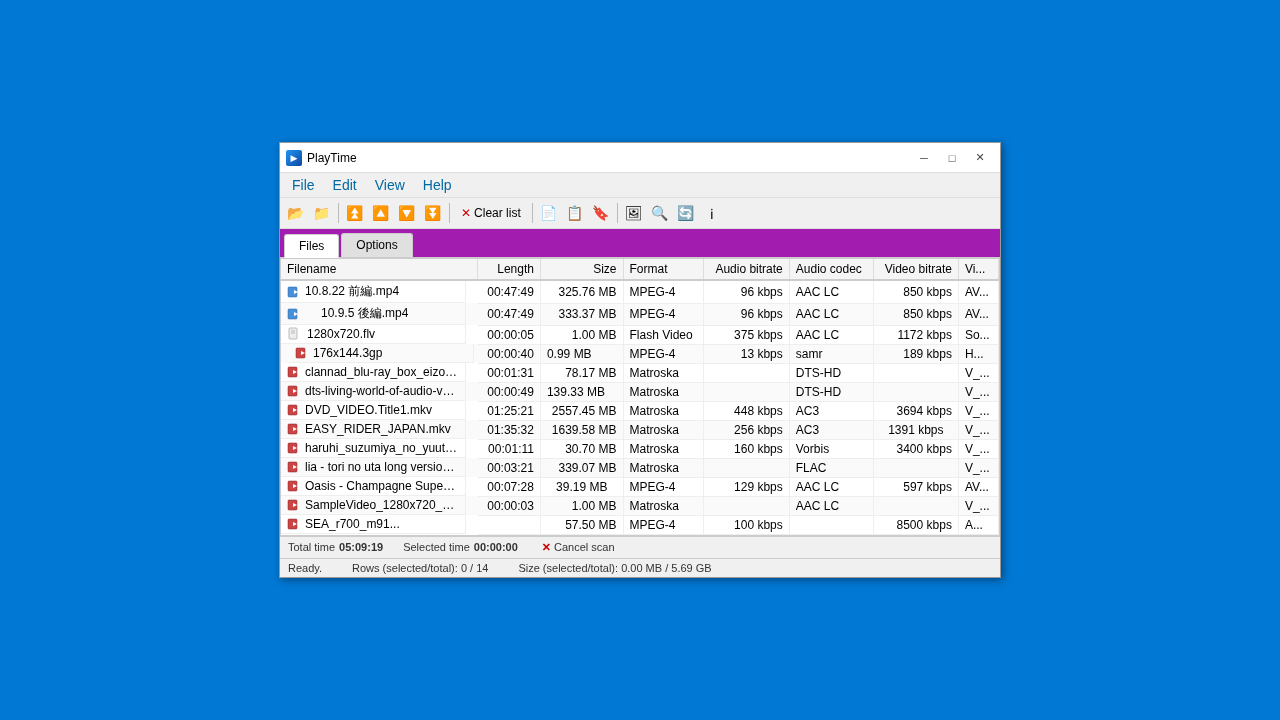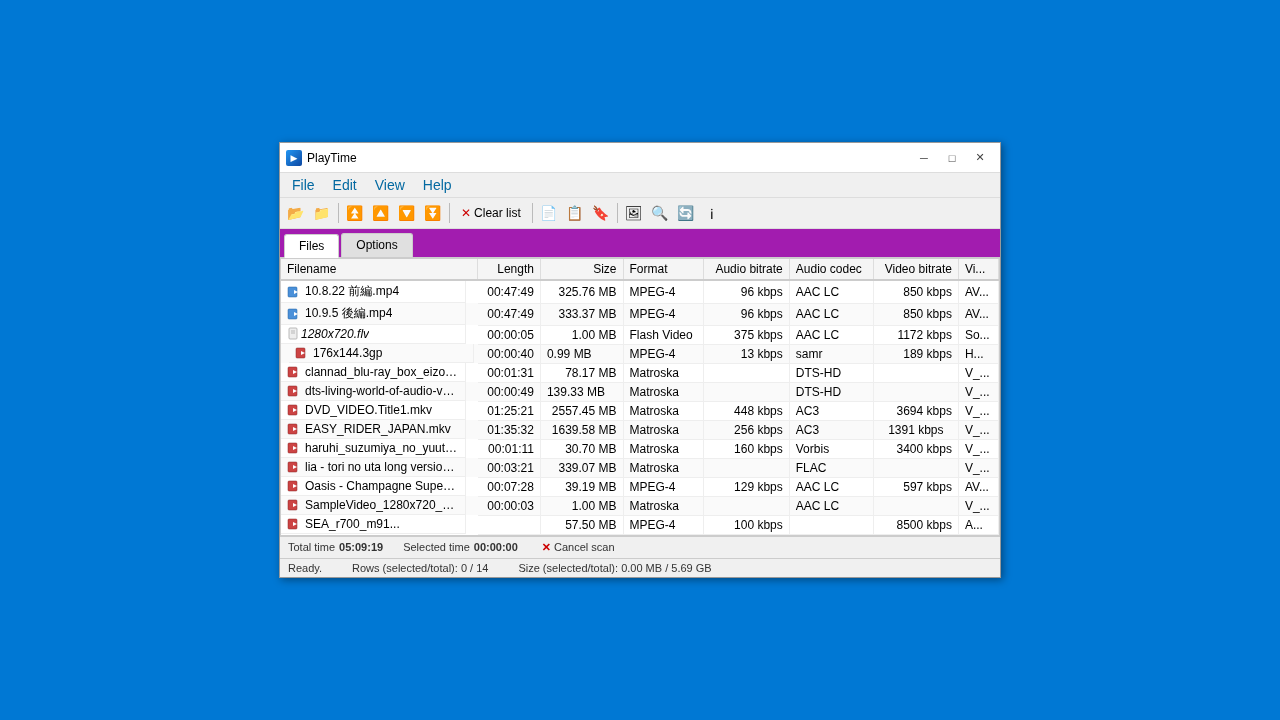--- a/index.html
+++ b/index.html
@@ -318,39 +318,39 @@
               </td>
               <td style="text-align: right;">00:47:49</td>
               <td style="text-align: right;">325.76 MB</td>
               <td>MPEG-4</td>
               <td style="text-align: right;">96 kbps</td>
               <td>AAC LC</td>
               <td style="text-align: right;">850 kbps</td>
               <td>AV...</td>
             </tr>
             <tr>
-              <td style="display: flex; align-items: center; gap: 4px; max-width: 185px; overflow: hidden;">
+              <td style="display: flex; align-items: center; gap: 20px; max-width: 185px; overflow: hidden;">
                 <span class="file-icon">
                   <svg width="14" height="14" viewBox="0 0 14 14">
                     <rect x="1" y="2" width="9" height="10" rx="1" fill="#4a90d9" stroke="#2060a0" stroke-width="0.5"></rect>
                     <polygon points="7,5 11,7 7,9" fill="#fff"></polygon>
                   </svg>
                 </span>
                 <span style="overflow: hidden; text-overflow: ellipsis;">10.9.5 後編.mp4</span>
               </td>
               <td style="text-align: right;">00:47:49</td>
               <td style="text-align: right;">333.37 MB</td>
               <td>MPEG-4</td>
               <td style="text-align: right;">96 kbps</td>
               <td>AAC LC</td>
               <td style="text-align: right;">850 kbps</td>
               <td>AV...</td>
             </tr>
             <tr>
-              <td style="display: flex; align-items: flex-end; gap: 0; max-width: 185px; overflow: hidden; font-style: italic;">
+              <td style="display: flex; align-items: flex-end; gap: 6px; max-width: 185px; overflow: hidden;">
                 <span class="file-icon">
                   <svg width="14" height="14" viewBox="0 0 14 14">
                     <rect x="2" y="1" width="8" height="11" rx="1" fill="#eee" stroke="#aaa" stroke-width="0.8"></rect>
                     <line x1="4" y1="4" x2="8" y2="4" stroke="#aaa" stroke-width="0.8"></line>
                     <line x1="4" y1="6" x2="8" y2="6" stroke="#aaa" stroke-width="0.8"></line>
                   </svg>
                 </span>
                 <span style="overflow: hidden; text-overflow: ellipsis;">1280x720.flv</span>
               </td>
               <td style="text-align: right;">00:00:05</td>
@@ -491,21 +491,21 @@
               <td style="display: flex; align-items: center; gap: 4px; max-width: 185px; overflow: hidden;">
                 <span class="file-icon">
                   <svg width="14" height="14" viewBox="0 0 14 14">
                     <rect x="1" y="2" width="9" height="10" rx="1" fill="#cc4444" stroke="#882222" stroke-width="0.5"></rect>
                     <polygon points="6,5 10,7 6,9" fill="#fff"></polygon>
                   </svg>
                 </span>
                 <span style="overflow: hidden; text-overflow: ellipsis;">Oasis - Champagne Supernov...</span>
               </td>
               <td style="text-align: right;">00:07:28</td>
-              <td style="text-align: right;">39.19 MB</td>
+              <td style="text-align: center;">39.19 MB</td>
               <td>MPEG-4</td>
               <td style="text-align: right;">129 kbps</td>
               <td>AAC LC</td>
               <td style="text-align: right;">597 kbps</td>
               <td>AV...</td>
             </tr>
             <tr>
               <td style="display: flex; align-items: center; gap: 4px; max-width: 185px; overflow: hidden;">
                 <span class="file-icon">
                   <svg width="14" height="14" viewBox="0 0 14 14">

